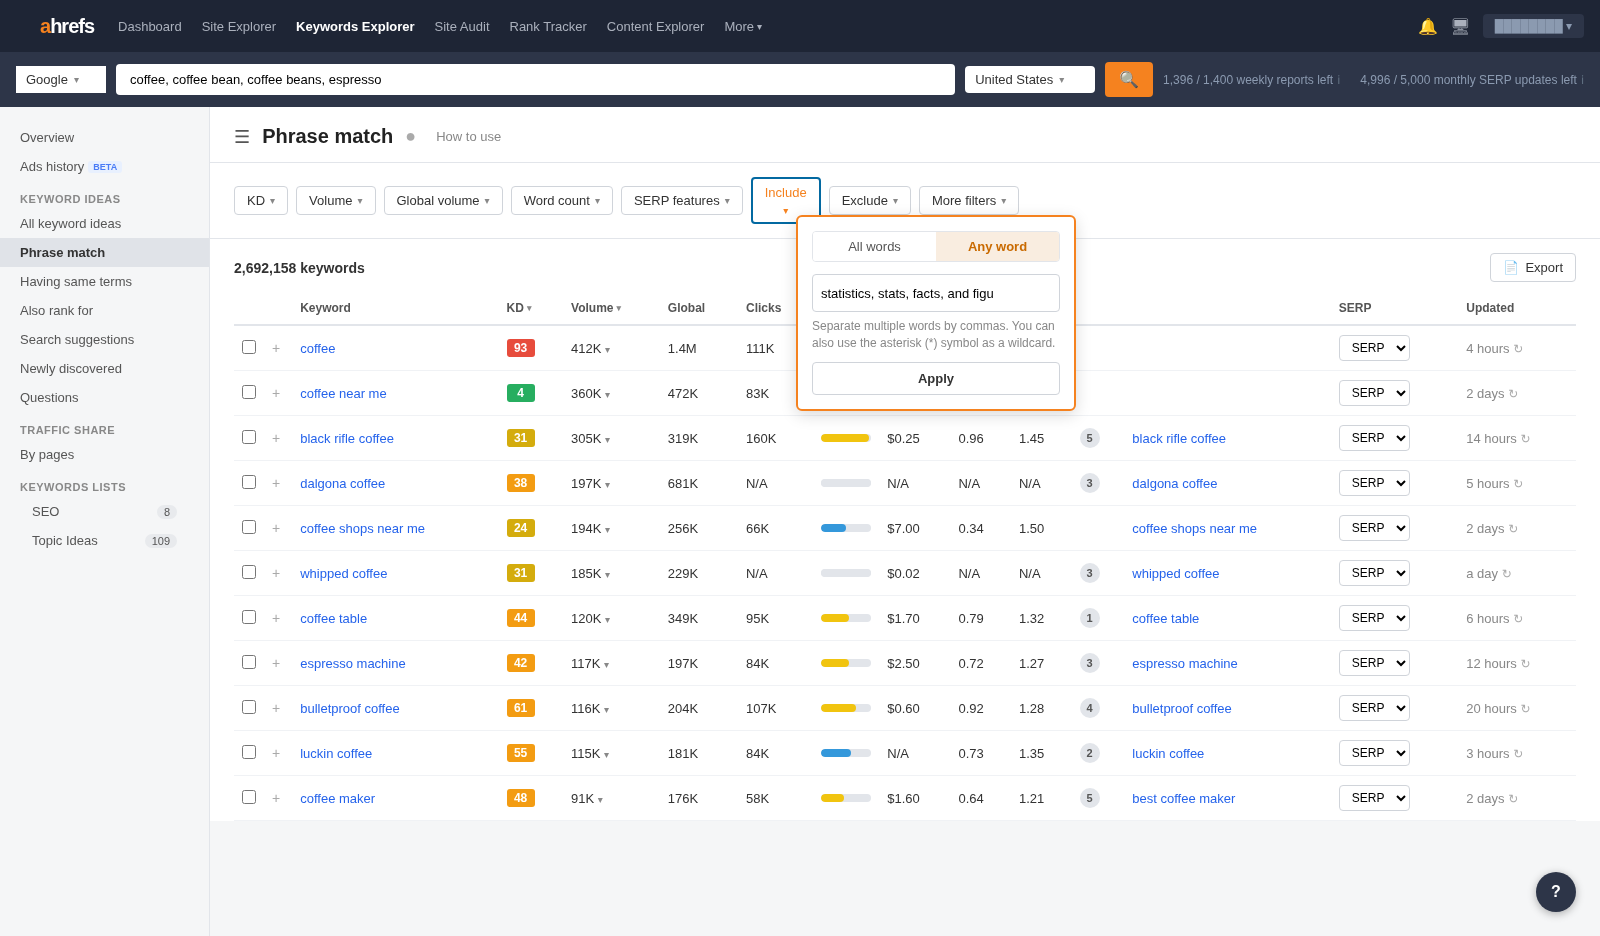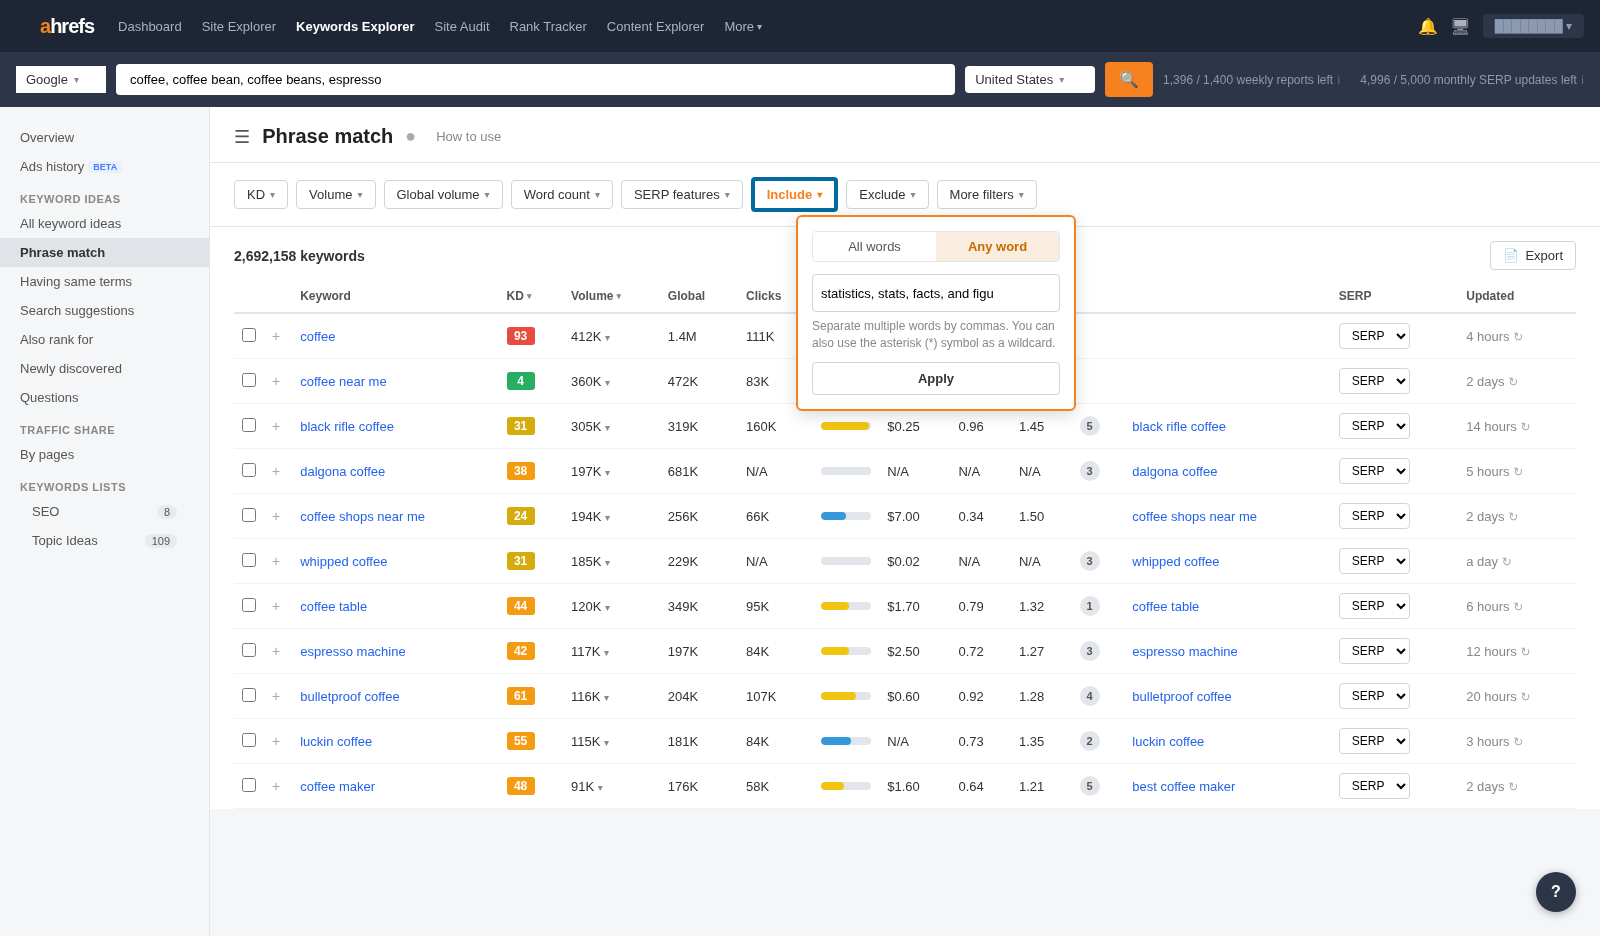--- a/index.html
+++ b/index.html
@@ -138,22 +138,22 @@
     <a class="sidebar-link">Overview</a>
     <a class="sidebar-link" style="display:flex;align-items:center;">
         <span>Ads history</span>
         <span class="beta-badge">BETA</span>
       </a>
 
     <div class="sidebar-section">Keyword ideas</div>
     <a class="sidebar-link">All keyword ideas</a>
     <a class="sidebar-link active">Phrase match</a>
     <a class="sidebar-link">Having same terms</a>
+    <a class="sidebar-link">Also rank for</a>
     <a class="sidebar-link">Search suggestions</a>
-    <a class="sidebar-link">Also rank for</a>
     <a class="sidebar-link">Newly discovered</a>
     <a class="sidebar-link">Questions</a>
 
     <div class="sidebar-section">Traffic share</div>
     <a class="sidebar-link">By pages</a>
 
     <div class="sidebar-section">Keywords lists</div>
     <div class="sidebar-link-with-badge">
       <span>SEO</span>
       <span class="badge">8</span>
@@ -189,21 +189,21 @@
           <span class="arrow">▾</span>
       </button>
       <button class="filter-btn">
         <span>Word count</span> 
           <span class="arrow">▾</span>
       </button>
       <button class="filter-btn">
         <span>SERP features</span> 
           <span class="arrow">▾</span>
       </button>
-      <button class="filter-btn active" style="border:4px solid #0369a1;color:#f5821f;font-weight:700;">
+      <button class="filter-btn active" style="border:2px solid #0369a1;color:#f5821f;font-weight:400;flex-direction:column;">
         <span>Include</span> 
           <span class="arrow" style="color:#f5821f;">▾</span>
       </button>
       <button class="filter-btn">
         <span>Exclude</span> 
           <span class="arrow">▾</span>
       </button>
       <button class="filter-btn">
         <span>More filters</span> 
           <span class="arrow">▾</span>

